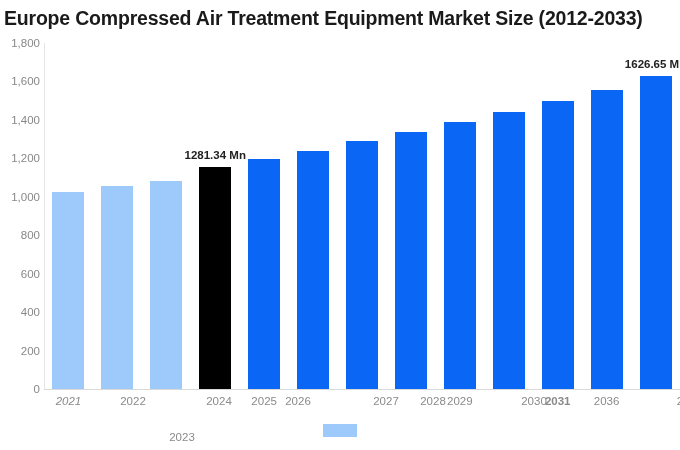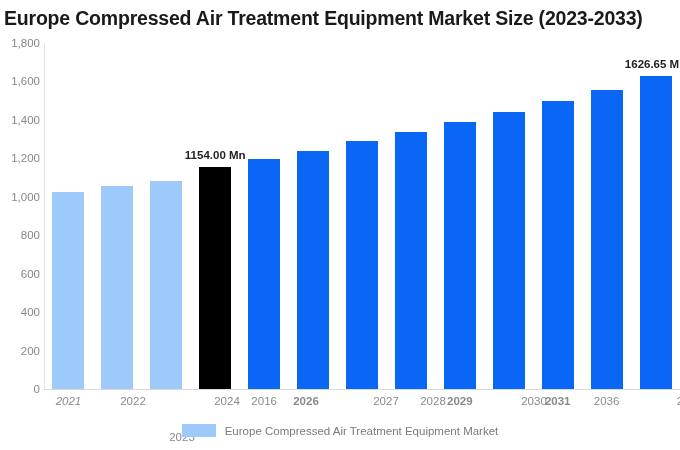--- a/index.html
+++ b/index.html
@@ -128,21 +128,21 @@
     font-size: 11.5px;
     color: #7b7b7b;
     white-space: nowrap;
   }
 </style>
 </head>
 <body>
 
 <div id="chart-root">
 
-  <div class="chart-title">Europe Compressed Air Treatment Equipment Market Size (2023-2033)</div>
+  <div class="chart-title">Europe Compressed Air Treatment Equipment Market Size (2012-2033)</div>
 
   <div class="ytick-wrap">
       <div class="ytick" style="top: 346px;">0</div>
       <div class="ytick" style="top: 307.556px;">200</div>
       <div class="ytick" style="top: 269.111px;">400</div>
       <div class="ytick" style="top: 230.667px;">600</div>
       <div class="ytick" style="top: 192.222px;">800</div>
       <div class="ytick" style="top: 153.778px;">1,000</div>
       <div class="ytick" style="top: 115.333px;">1,200</div>
       <div class="ytick" style="top: 76.8889px;">1,400</div>
@@ -153,47 +153,46 @@
   <div class="plot-area">
     <div class="axis-line-y"></div>
     <div class="axis-line-x"></div>
   </div>
 
   <div class="bars-layer">
       <div class="bar" style="left: 8.43923px; width: 32.0446px; height: 197.028px; background: rgb(157, 201, 251);"></div>
       <div class="bar" style="left: 57.3623px; width: 32.0446px; height: 203.179px; background: rgb(157, 201, 251);"></div>
       <div class="bar" style="left: 106.285px; width: 32.0446px; height: 207.792px; background: rgb(157, 201, 251);"></div>
       <div class="bar" style="left: 155.208px; width: 32.0446px; height: 221.824px; background: rgb(0, 0, 0);"></div>
-      <div class="bar-label" style="left: 171.231px; top: 106.176px;">1154.00 Mn</div>
+      <div class="bar-label" style="left: 171.231px; top: 106.176px;">1281.34 Mn</div>
       <div class="bar" style="left: 204.132px; width: 32.0446px; height: 229.706px; background: rgb(10, 102, 245);"></div>
       <div class="bar" style="left: 253.055px; width: 32.0446px; height: 237.971px; background: rgb(10, 102, 245);"></div>
       <div class="bar" style="left: 301.978px; width: 32.0446px; height: 247.967px; background: rgb(10, 102, 245);"></div>
       <div class="bar" style="left: 350.901px; width: 32.0446px; height: 257.001px; background: rgb(10, 102, 245);"></div>
       <div class="bar" style="left: 399.824px; width: 32.0446px; height: 267.189px; background: rgb(10, 102, 245);"></div>
       <div class="bar" style="left: 448.747px; width: 32.0446px; height: 277.377px; background: rgb(10, 102, 245);"></div>
       <div class="bar" style="left: 497.67px; width: 32.0446px; height: 287.949px; background: rgb(10, 102, 245);"></div>
       <div class="bar" style="left: 546.593px; width: 32.0446px; height: 299.482px; background: rgb(10, 102, 245);"></div>
       <div class="bar" style="left: 595.516px; width: 32.0446px; height: 312.678px; background: rgb(10, 102, 245);"></div>
       <div class="bar-label" style="left: 611.538px; top: 15.3217px;">1626.65 Mn</div>
     </div>
 
   <div class="xtick-wrap">
       <div class="xtick" style="left: 24.4615px; font-style: italic;">2021</div>
       <div class="xtick" style="left: 89px;">2022</div>
       <div class="xtick" style="left: 138px; margin-top: 36px;">2023</div>
-      <div class="xtick" style="left: 183px;">2024</div>
-      <div class="xtick" style="left: 220.154px;">2016</div>
-      <div class="xtick" style="left: 262px; font-weight: bold;">2026</div>
+      <div class="xtick" style="left: 175px;">2024</div>
+      <div class="xtick" style="left: 220.154px;">2025</div>
+      <div class="xtick" style="left: 254px;">2026</div>
       <div class="xtick" style="left: 318px; margin-left: 24px;">2027</div>
       <div class="xtick" style="left: 389px;">2028</div>
-      <div class="xtick" style="left: 415.846px; font-weight: bold;">2029</div>
+      <div class="xtick" style="left: 415.846px;">2029</div>
       <div class="xtick" style="left: 490px;">2030</div>
       <div class="xtick" style="left: 513.692px; font-weight: bold;">2031</div>
       <div class="xtick" style="left: 562.615px;">2036</div>
       <div class="xtick" style="left: 611.538px; margin-left: 34px;">2033</div>
     </div>
 
   <div class="legend">
     <span class="legend-swatch"></span>
-    <span class="legend-text">Europe Compressed Air Treatment Equipment Market</span>
   </div>
 
 </div>
 
 </body></html>

